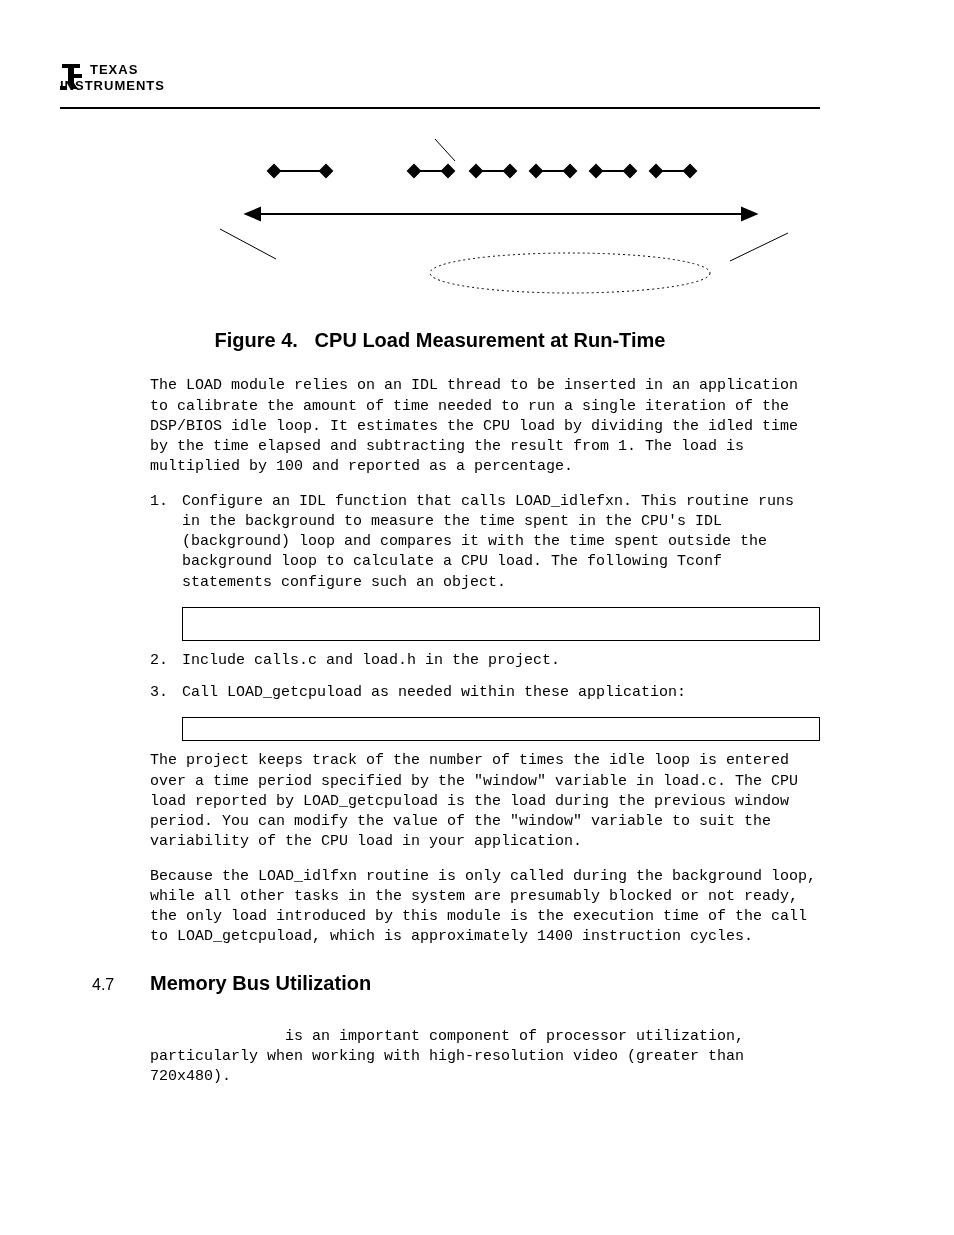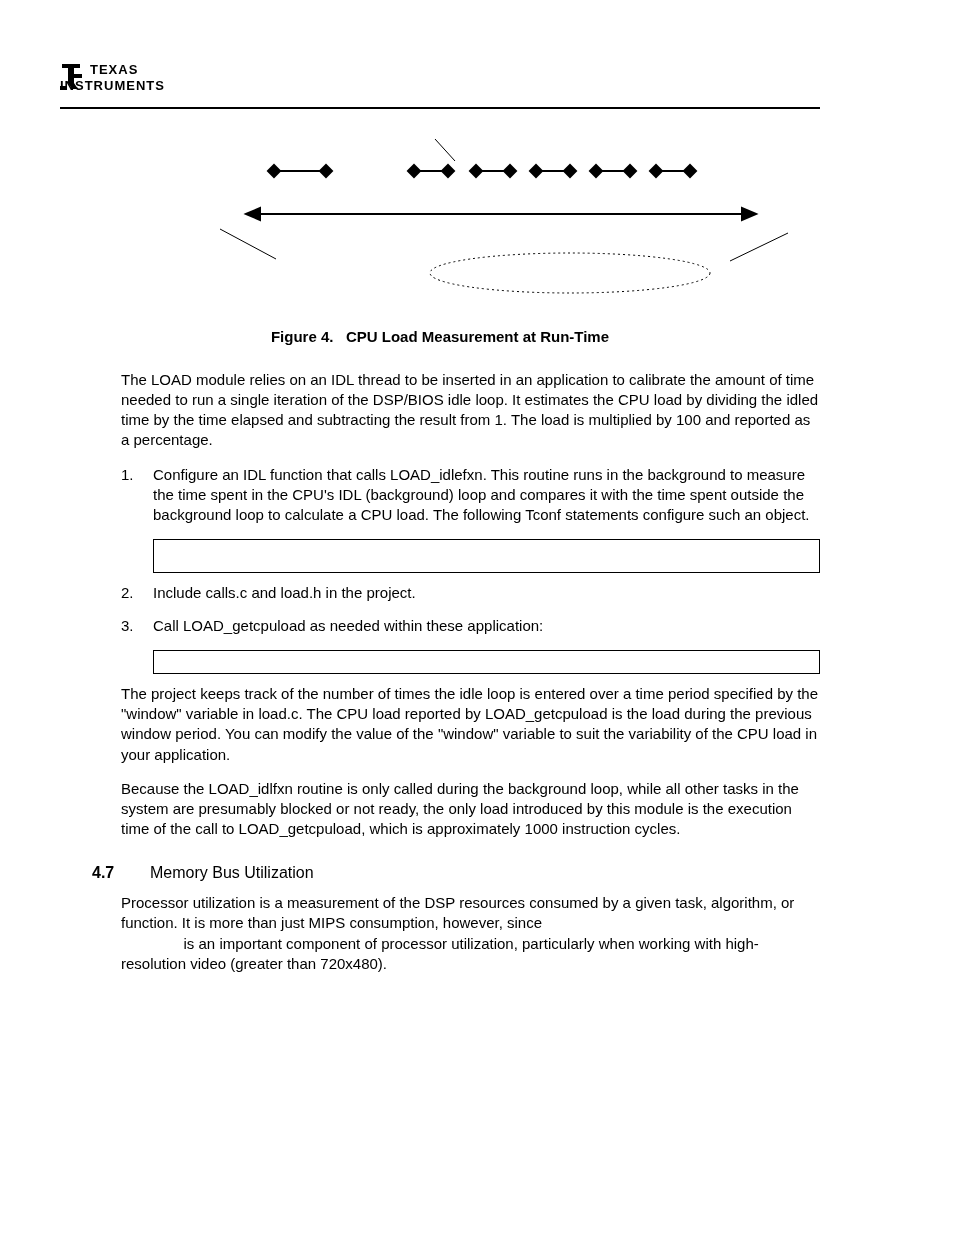--- a/index.html
+++ b/index.html
@@ -33,26 +33,27 @@
   .figure-wrap {
     margin: 0 90px 0 150px;
   }
   .figure-wrap svg {
     display: block;
     margin: 0 auto;
   }
   .figure-caption {
     text-align: center;
     font-weight: bold;
-    font-size: 15px;
+    font-size: 20px;
     margin: 18px 0 22px 0;
   }
   .body-text {
-    margin-left: 61px;
+    margin-left: 90px;
     margin-right: 0;
+    font-family: Liberation Mono, monospace;
   }
   .para {
     margin: 0 0 14px 0;
   }
   ol.steps {
     margin: 0 0 14px 0;
     padding-left: 0;
     list-style: none;
     counter-reset: step;
   }
@@ -79,28 +80,28 @@
     min-height: 24px;
     margin: 6px 0 10px 32px;
     box-sizing: border-box;
   }
   .section-row {
     display: flex;
     align-items: baseline;
     margin: 22px 0 10px 32px;
   }
   .section-num {
-    font-weight: bold;
+    font-weight: normal;
     font-size: 16px;
     width: 58px;
     flex: 0 0 58px;
   }
   .section-title {
-    font-weight: normal;
-    font-size: 16px;
+    font-weight: bold;
+    font-size: 20px;
   }
 </style>
 </head>
 <body>
 
 <div class="page">
 
   <div class="header">
     <span class="logo">
       <svg width="140" height="36" viewBox="0 0 140 36">
@@ -183,29 +184,29 @@
         <span>Include calls.c and load.h in the project.</span>
       </li>
       <li>
         <span>Call LOAD_getcpuload as needed within these application:</span>
       </li>
     </ol>
     <div class="code-box-2"></div>
 
     <p class="para">The project keeps track of the number of times the idle loop is entered over a time period specified by the "window" variable in load.c. The CPU load reported by LOAD_getcpuload is the load during the previous window period. You can modify the value of the "window"  variable to suit the variability of the CPU load in your application.</p>
 
-    <p class="para">Because the LOAD_idlfxn routine is only called during the background loop, while all other tasks in the system are presumably blocked or not ready, the only load introduced by this module is the execution time of the call to LOAD_getcpuload, which is approximately 1000 instruction cycles.</p>
+    <p class="para">Because the LOAD_idlfxn routine is only called during the background loop, while all other tasks in the system are presumably blocked or not ready, the only load introduced by this module is the execution time of the call to LOAD_getcpuload, which is approximately 1400 instruction cycles.</p>
 
   </div>
 
   <div class="section-row">
     <span class="section-num">4.7</span>
     <span class="section-title">Memory Bus Utilization</span>
   </div>
 
   <div class="body-text">
     <p class="para">
-      <span>Processor utilization is a measurement of the DSP resources consumed by a given task, algorithm, or function. It is more than just MIPS consumption, however, since </span><br>
+      <br>
       &nbsp;&nbsp;&nbsp;&nbsp;&nbsp;&nbsp;&nbsp;&nbsp;&nbsp;&nbsp;&nbsp;&nbsp;&nbsp;&nbsp;<span> is an important component of processor utilization, particularly when working with high-resolution video (greater than 720x480).</span>
     </p>
   </div>
 
 </div>
 
 </body></html>

